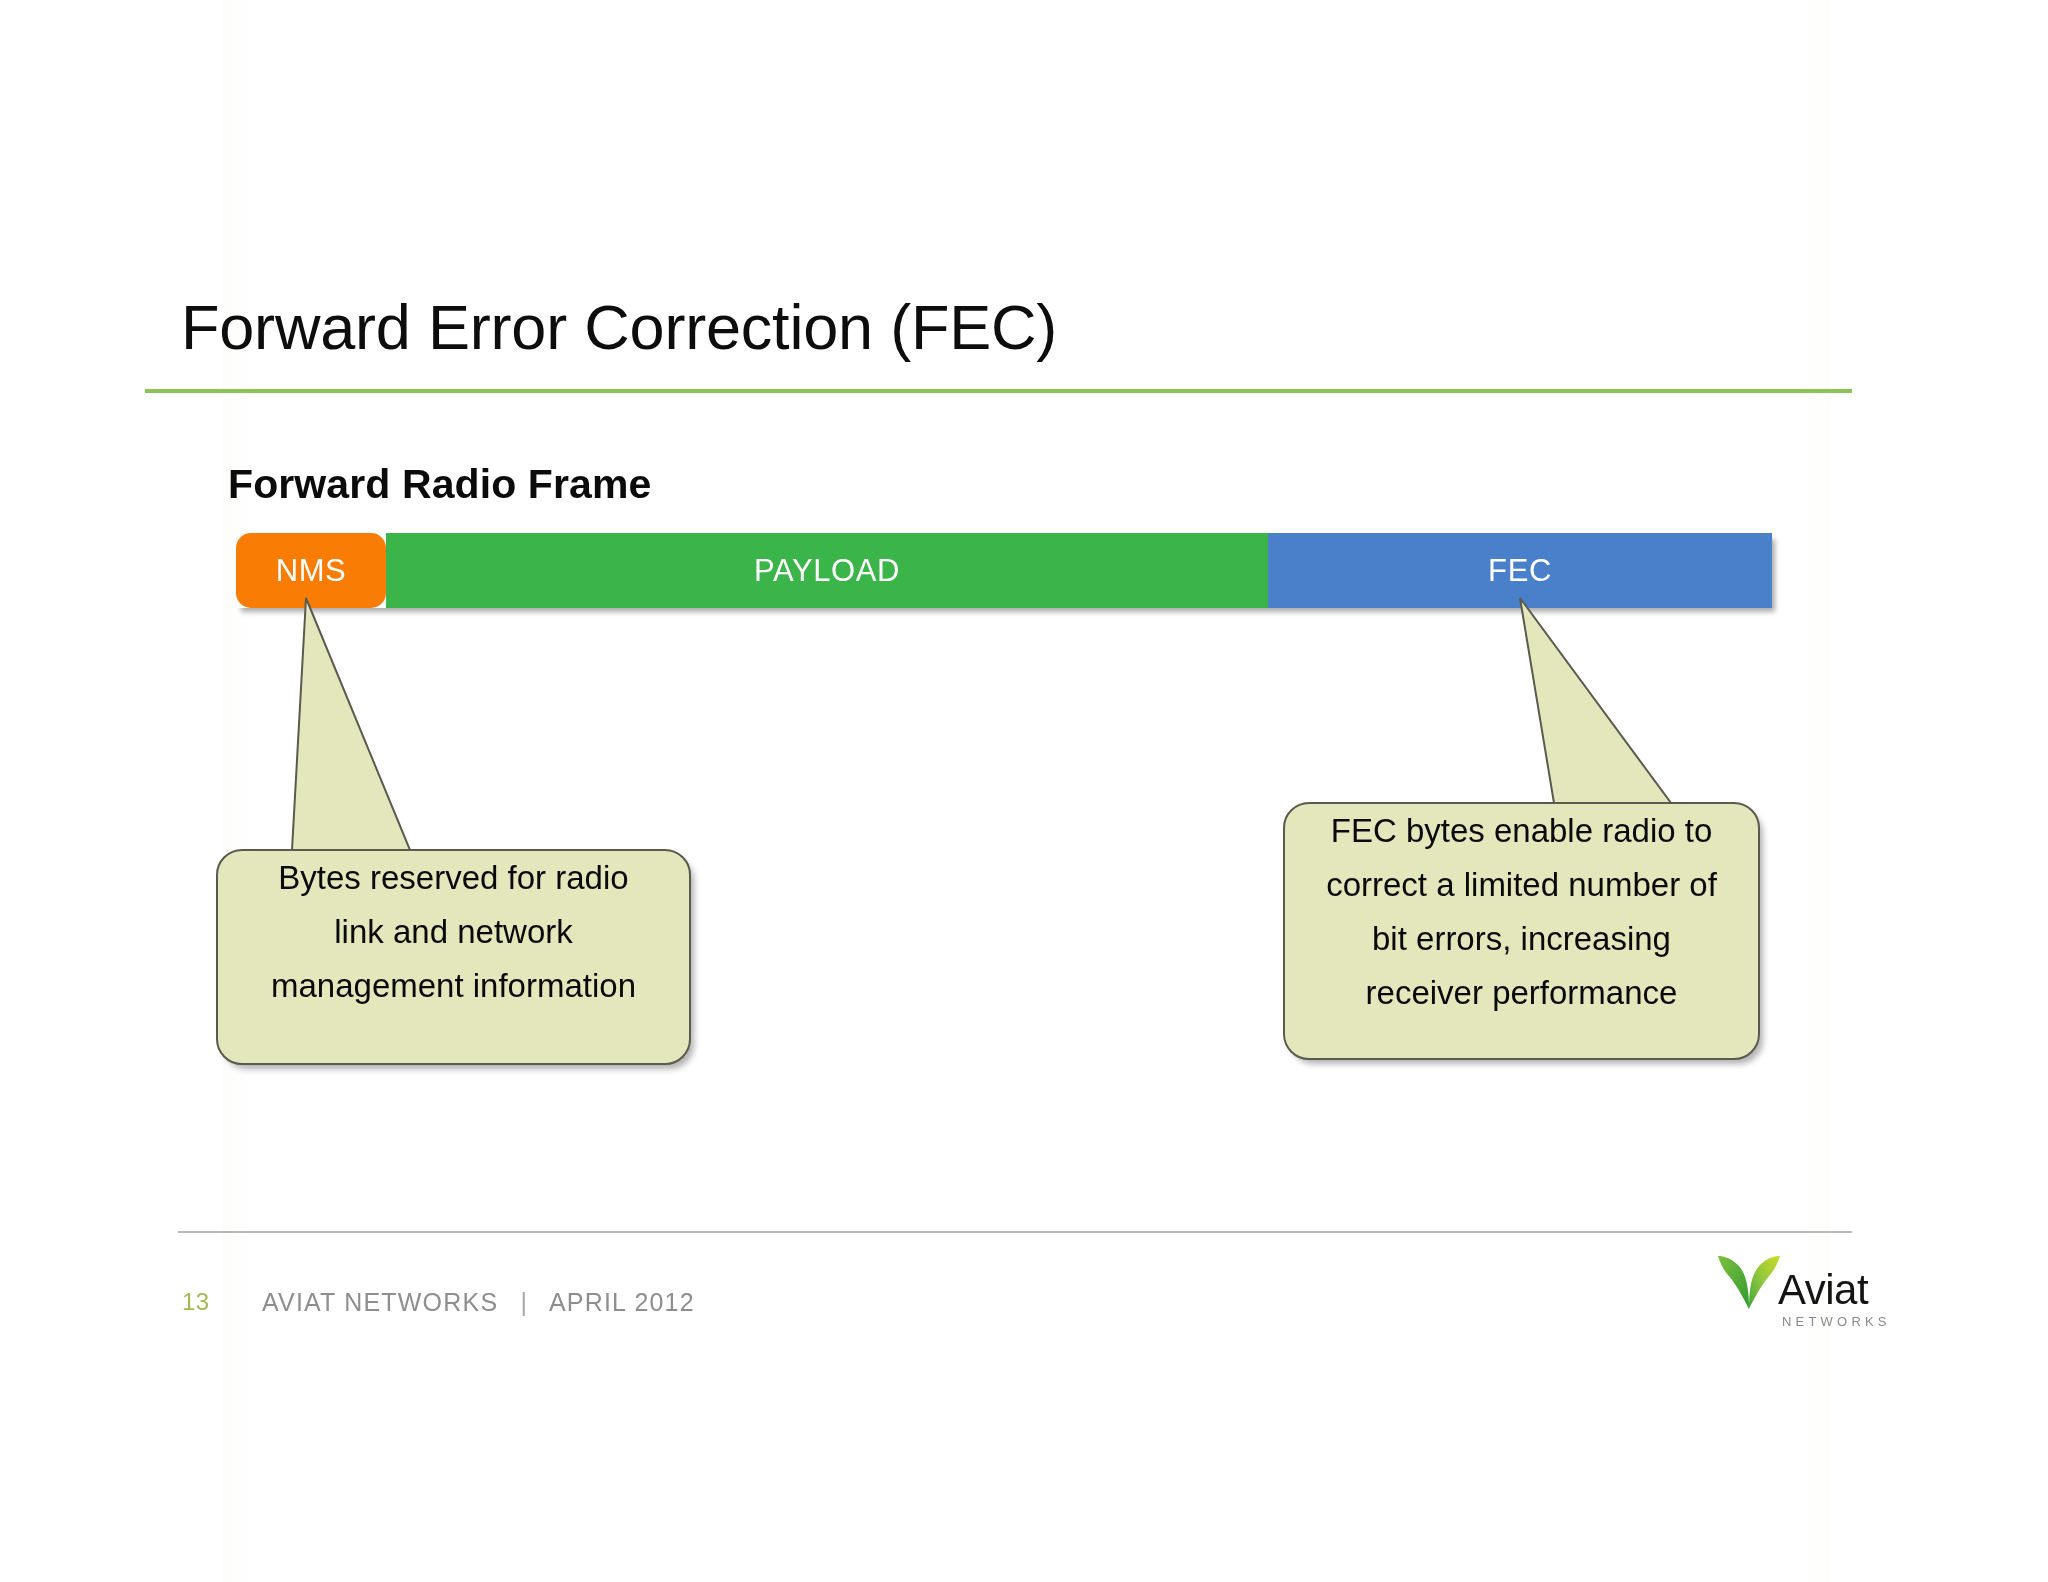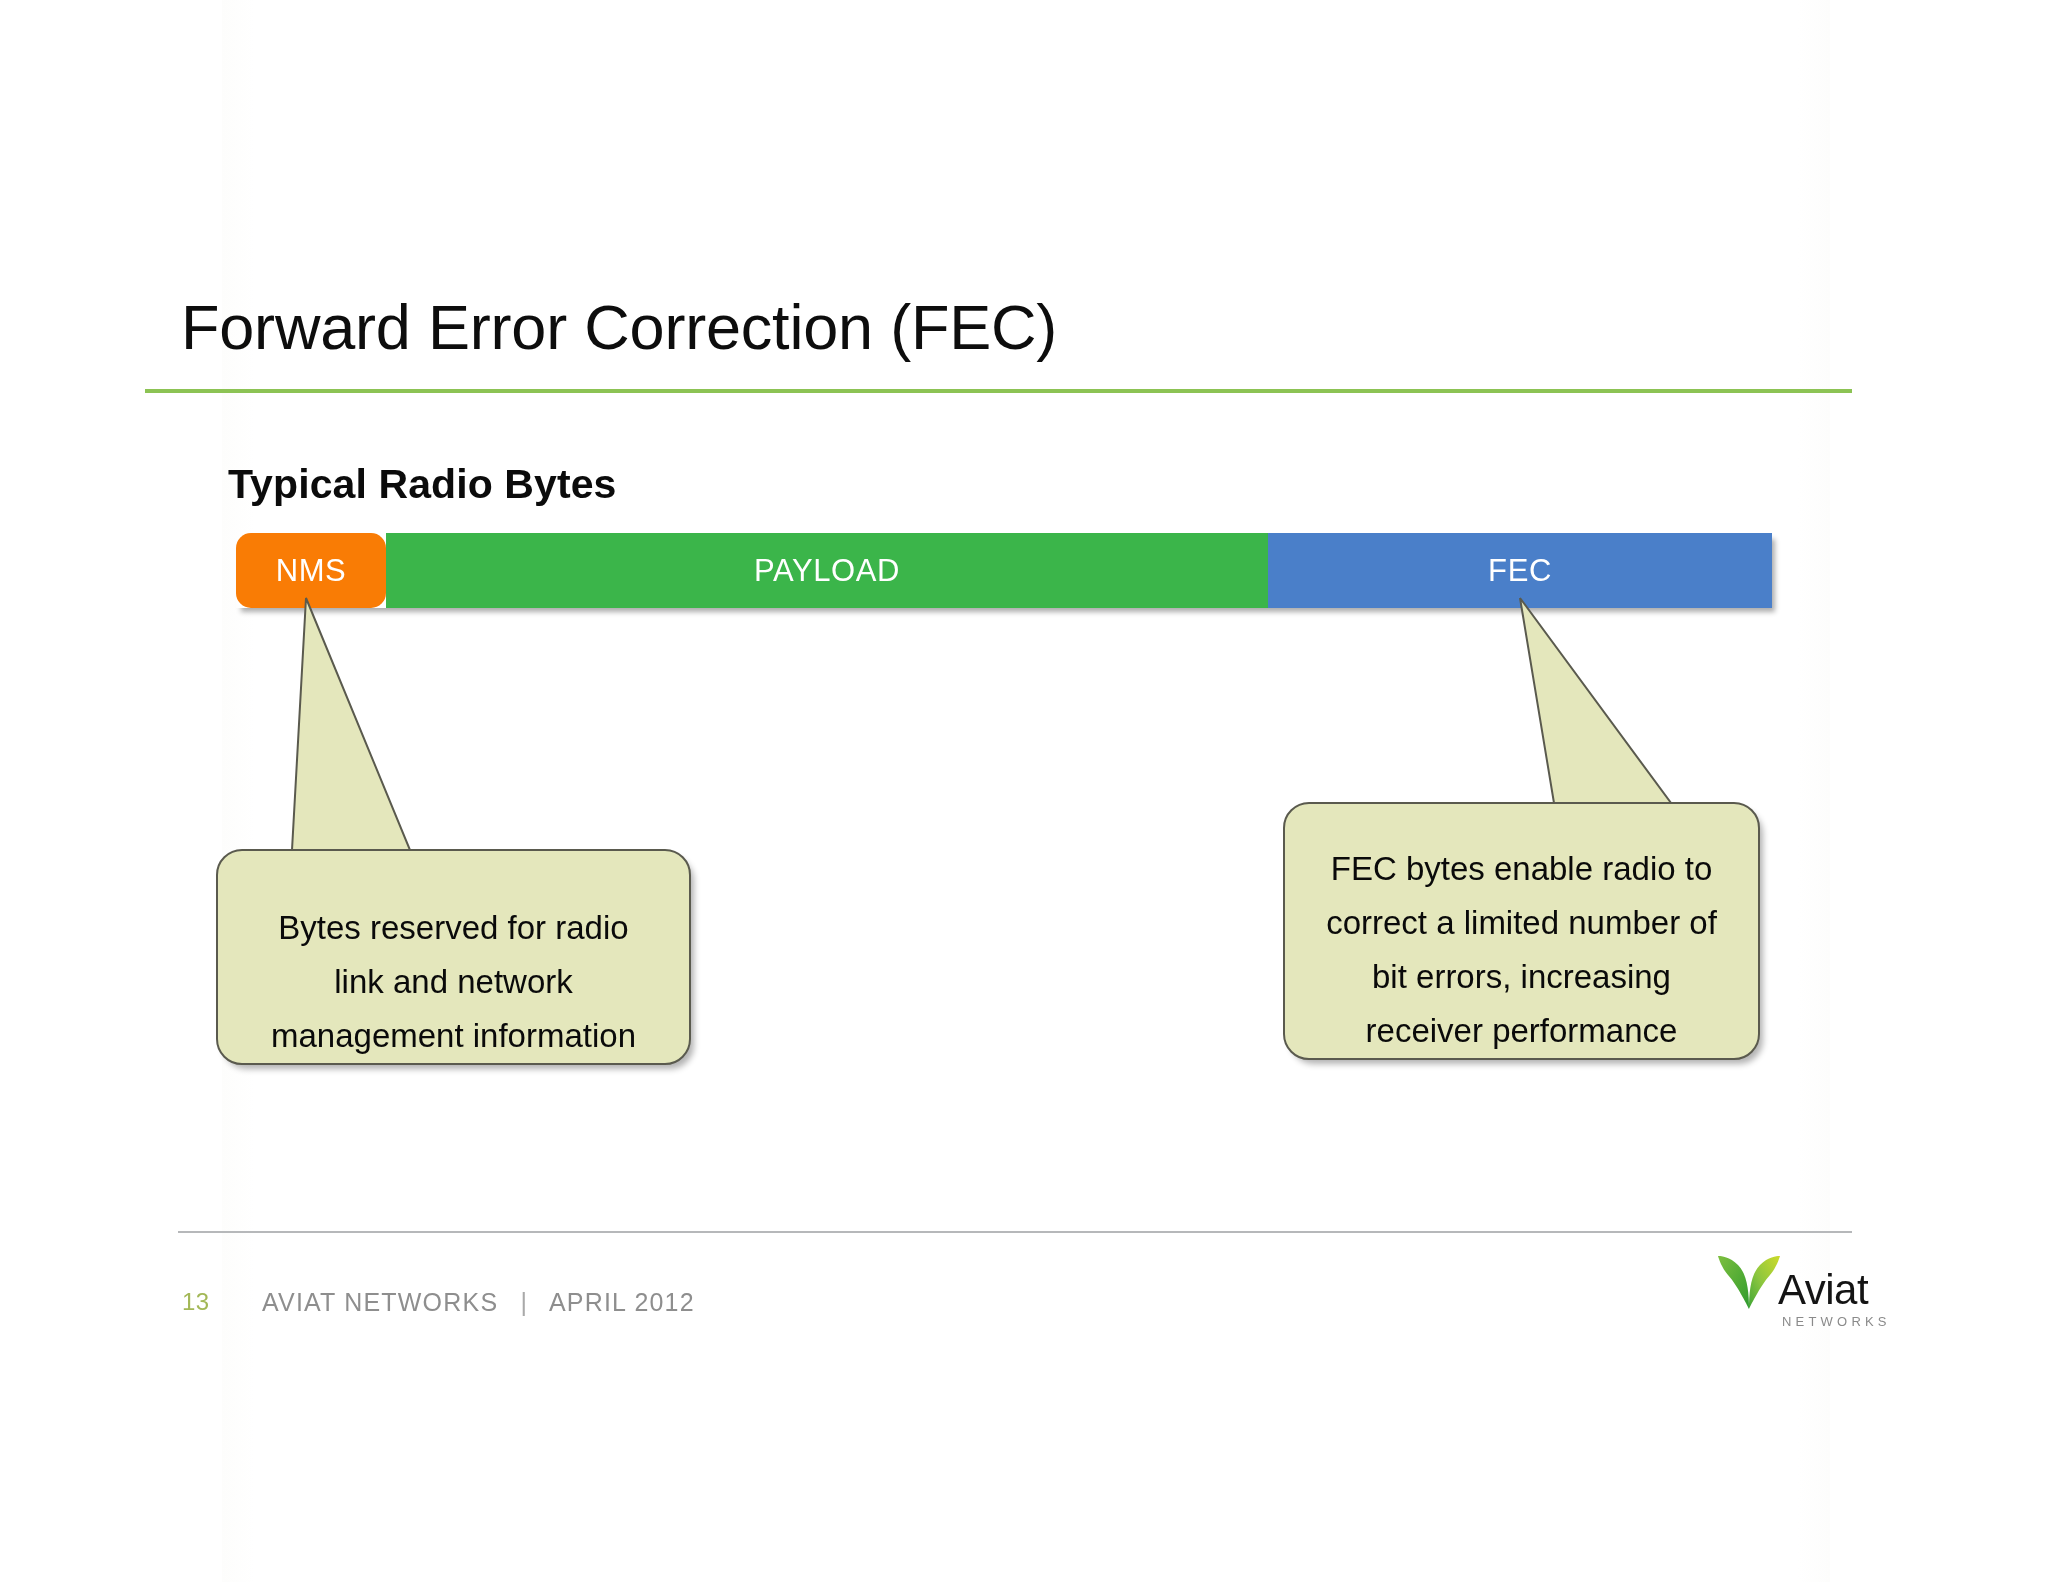--- a/index.html
+++ b/index.html
@@ -100,21 +100,21 @@
   .callout {
     position: absolute;
     box-sizing: border-box;
     background: #e4e7bc;
     border: 2px solid #5a5a4e;
     border-radius: 26px;
     box-shadow: 5px 6px 6px -2px rgba(0,0,0,0.30);
     display: flex;
     flex-direction: column;
     align-items: center;
-    justify-content: flex-end;
+    justify-content: flex-start;
     color: #0a0a0a;
     font-size: 33px;
     line-height: 54px;
     text-align: center;
     z-index: 3;
   }
   #callout-left {
     left: 216px;
     top: 849px;
     width: 475px;
@@ -204,21 +204,21 @@
 </head>
 <body>
 
 <div id="slide">
 
   <div id="panel"></div>
 
   <div id="title">Forward Error Correction (FEC)</div>
   <div id="title-rule"></div>
 
-  <div id="subtitle">Typical Radio Bytes</div>
+  <div id="subtitle">Forward Radio Frame</div>
 
   <div id="frame-bar">
     <div class="seg seg-nms">
       <span>NMS</span>
     </div>
     <div class="seg seg-payload">
       <span>PAYLOAD</span>
     </div>
     <div class="seg seg-fec">
       <span>FEC</span>

